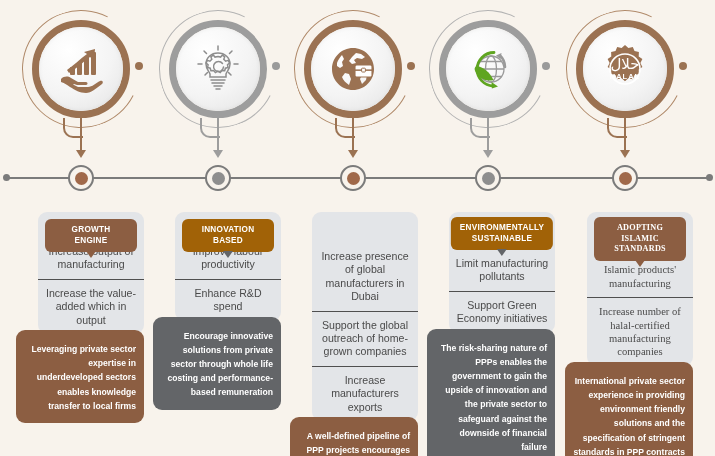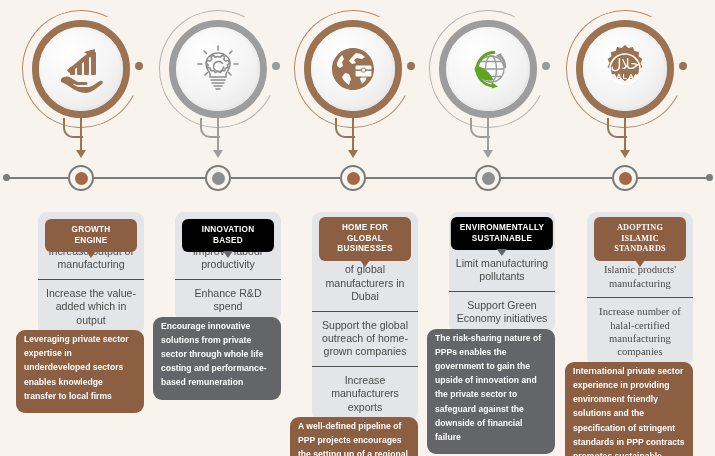--- a/index.html
+++ b/index.html
@@ -85,41 +85,41 @@
     position:absolute;left:50%;transform:translateX(-50%);
     top:7px;
     background:#8c5e42;color:#fff;
     border-radius:6px;
     font-size:8.2px;font-weight:bold;letter-spacing:.25px;
     line-height:10.5px;
     padding:6px 9px 6px 9px;
     text-align:center;white-space:pre-line;
     min-width:74px;
   }
-  .badge.grey{background:#000000;}
+  .badge.grey{background:#a16207;}
   .badge::after{
     content:"";position:absolute;left:50%;bottom:-6px;transform:translateX(-50%);
     width:0;height:0;
     border-left:5px solid transparent;border-right:5px solid transparent;
     border-top:7px solid #8c5e42;
   }
   .badge.grey::after{border-top-color:#636568;}
   .badge.tall{top:5px;}
   .goal{
     text-align:center;color:#4a4a4a;
     font-size:10.6px;line-height:13.4px;
     padding:7px 6px 7px 6px;
   }
   .goal + .goal{border-top:1.6px solid #4f4f4f;}
   .note{
     background:#8c5e42;color:#ffffff;
     border-radius:9px;
     font-size:8.6px;font-weight:bold;line-height:14.2px;
-    text-align:left;
-    padding:2px 8px 10px 8px;
+    text-align:right;
+    padding:12px 8px 10px 8px;
     position:relative;
     margin-top:-4px;
   }
   .note.grey{background:#636568;}
 </style>
 </head>
 <body>
 
 <div id="stage">
 
@@ -287,22 +287,20 @@
       <div class="goal">Improve labour
 productivity</div>
       <div class="goal">Enhance R&amp;D
 spend</div>
     </div>
     <div class="note grey">Encourage innovative solutions from private sector through whole life costing and performance-based remuneration</div>
   </div>
 
   <div class="col" style="left:290px;">
     <div class="card" style="padding-top:31px;">
-      <div class="badge tall">HOME FOR GLOBAL
-BUSINESSES</div>
       <div class="goal">Increase presence
 of global manufacturers
 in Dubai</div>
       <div class="goal">Support the global
 outreach of home-grown
 companies</div>
       <div class="goal">Increase manufacturers
 exports</div>
     </div>
     <div class="note">A well-defined pipeline of PPP projects encourages the setting up of a regional base in Dubai, which is already regarded as an investment hub</div>

